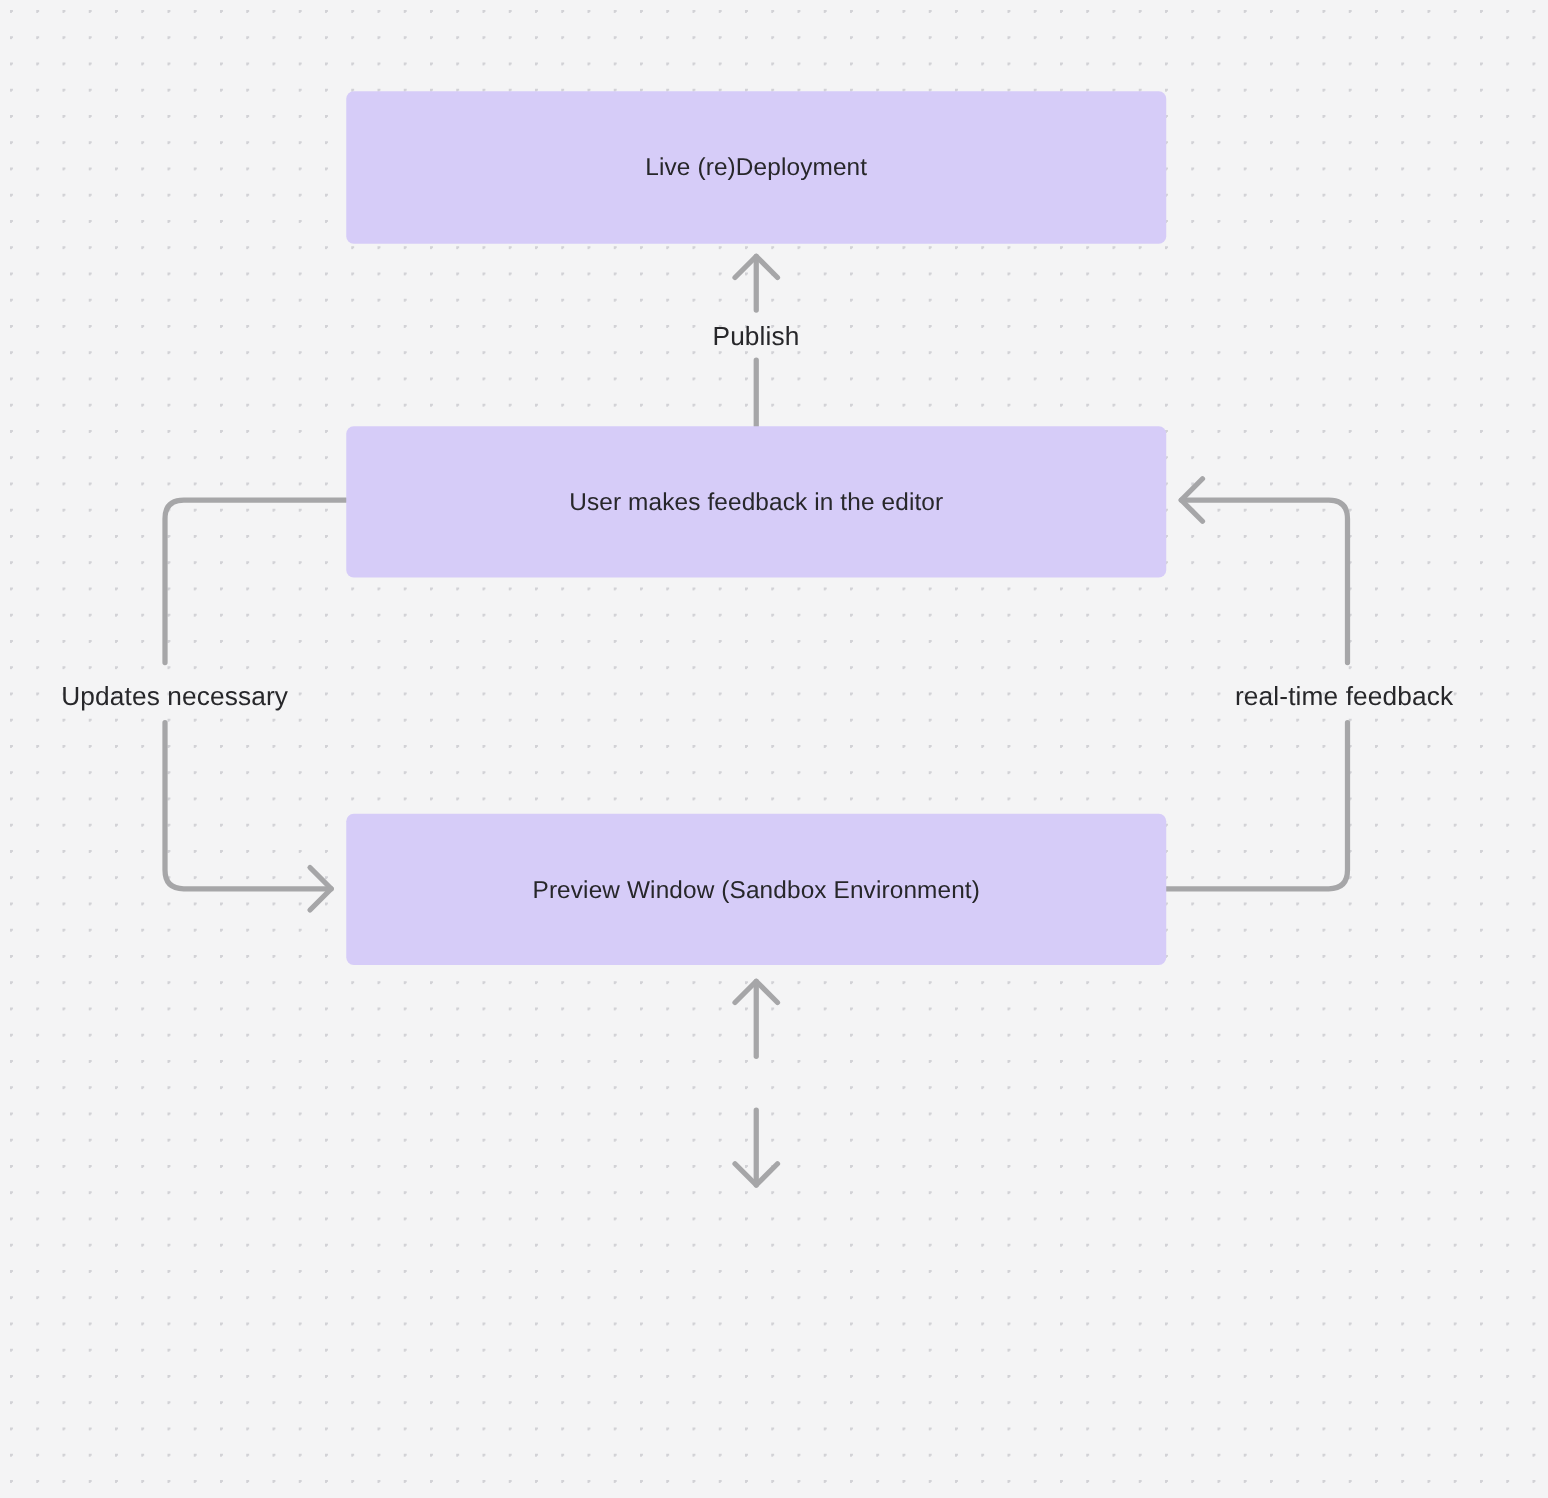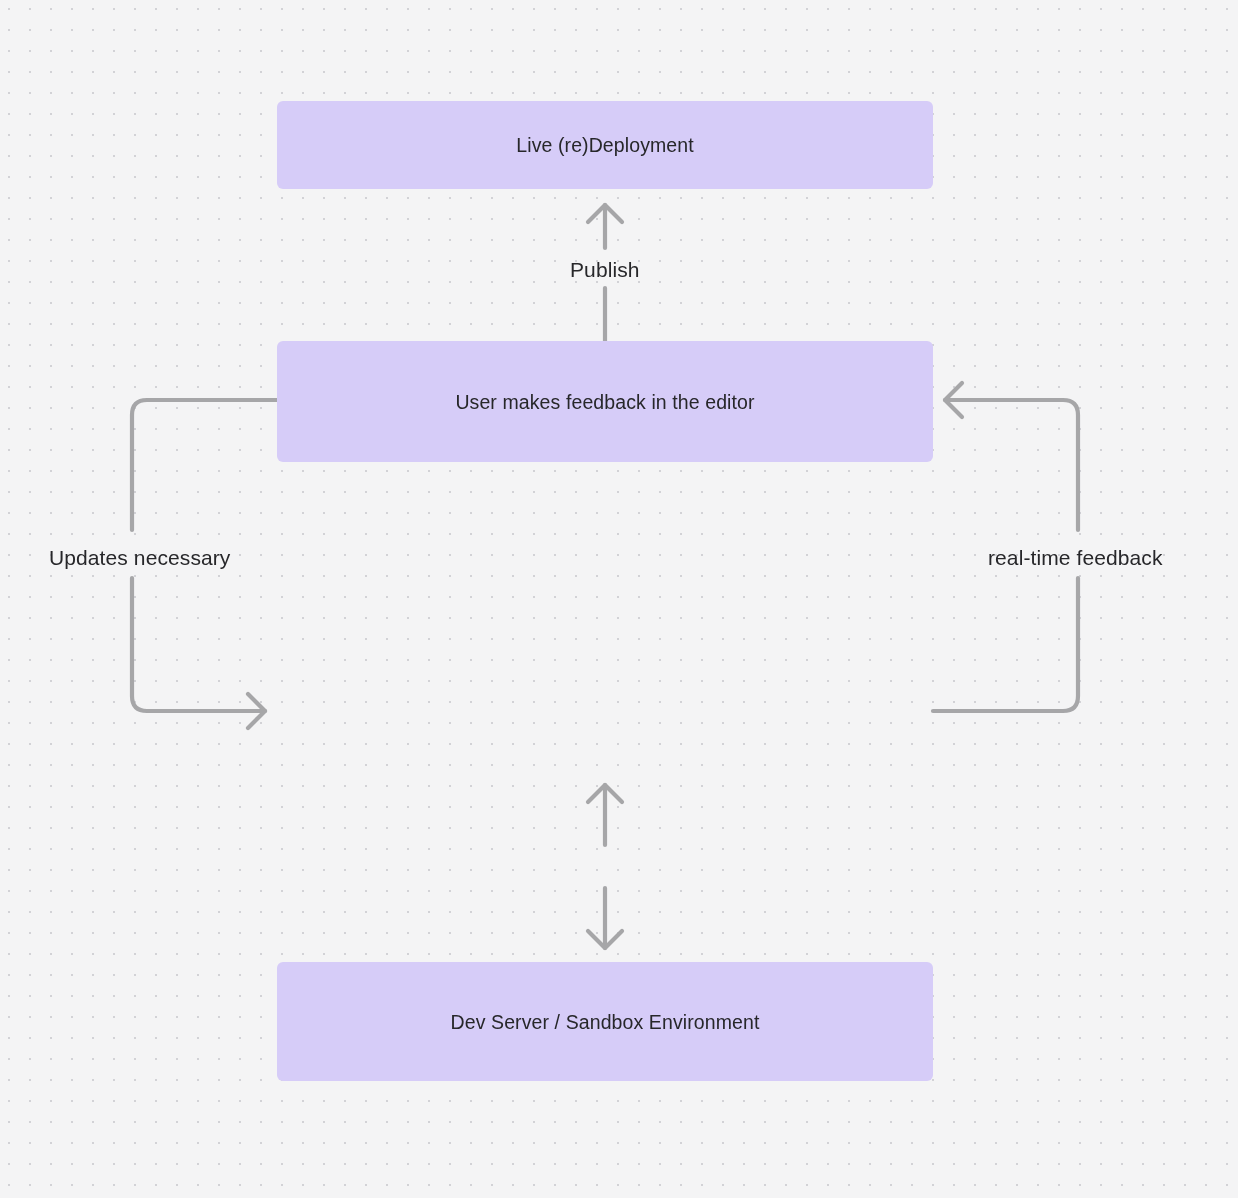--- a/index.html
+++ b/index.html
@@ -63,21 +63,21 @@
   }
   .node-label {
     font-size: 19.5px;
     line-height: 24px;
     color: #27272a;
     letter-spacing: 0.1px;
     text-align: center;
     white-space: nowrap;
   }
 
-  #node-deploy  { top: 73px;  height: 88px; margin-top: 28px; }
+  #node-deploy  { top: 73px;  height: 122px; }
   #node-editor  { top: 341px; height: 121px; }
   #node-preview { top: 651px; height: 121px; }
   #node-dev     { top: 962px; height: 119px; }
 
   
   .edge-label {
     position: absolute;
     font-size: 21px;
     line-height: 22px;
     color: #27272a;
@@ -123,24 +123,24 @@
   </svg>
 
   <div class="node" id="node-deploy">
     <span class="node-label">Live (re)Deployment</span>
   </div>
 
   <div class="node" id="node-editor">
     <span class="node-label">User makes feedback in the editor</span>
   </div>
 
+  <div class="node" id="node-preview">
+    <span class="node-label">Preview Window (Sandbox Environment)</span>
+  </div>
 
-  <div class="node" id="node-dev">
-    <span class="node-label">Dev Server / Sandbox Environment</span>
-  </div>
 
   <div class="edge-label" id="label-publish">Publish</div>
 
   <div class="edge-label" id="label-updates">Updates necessary</div>
 
   <div class="edge-label" id="label-feedback">real-time feedback</div>
 
 
 </div>
 

